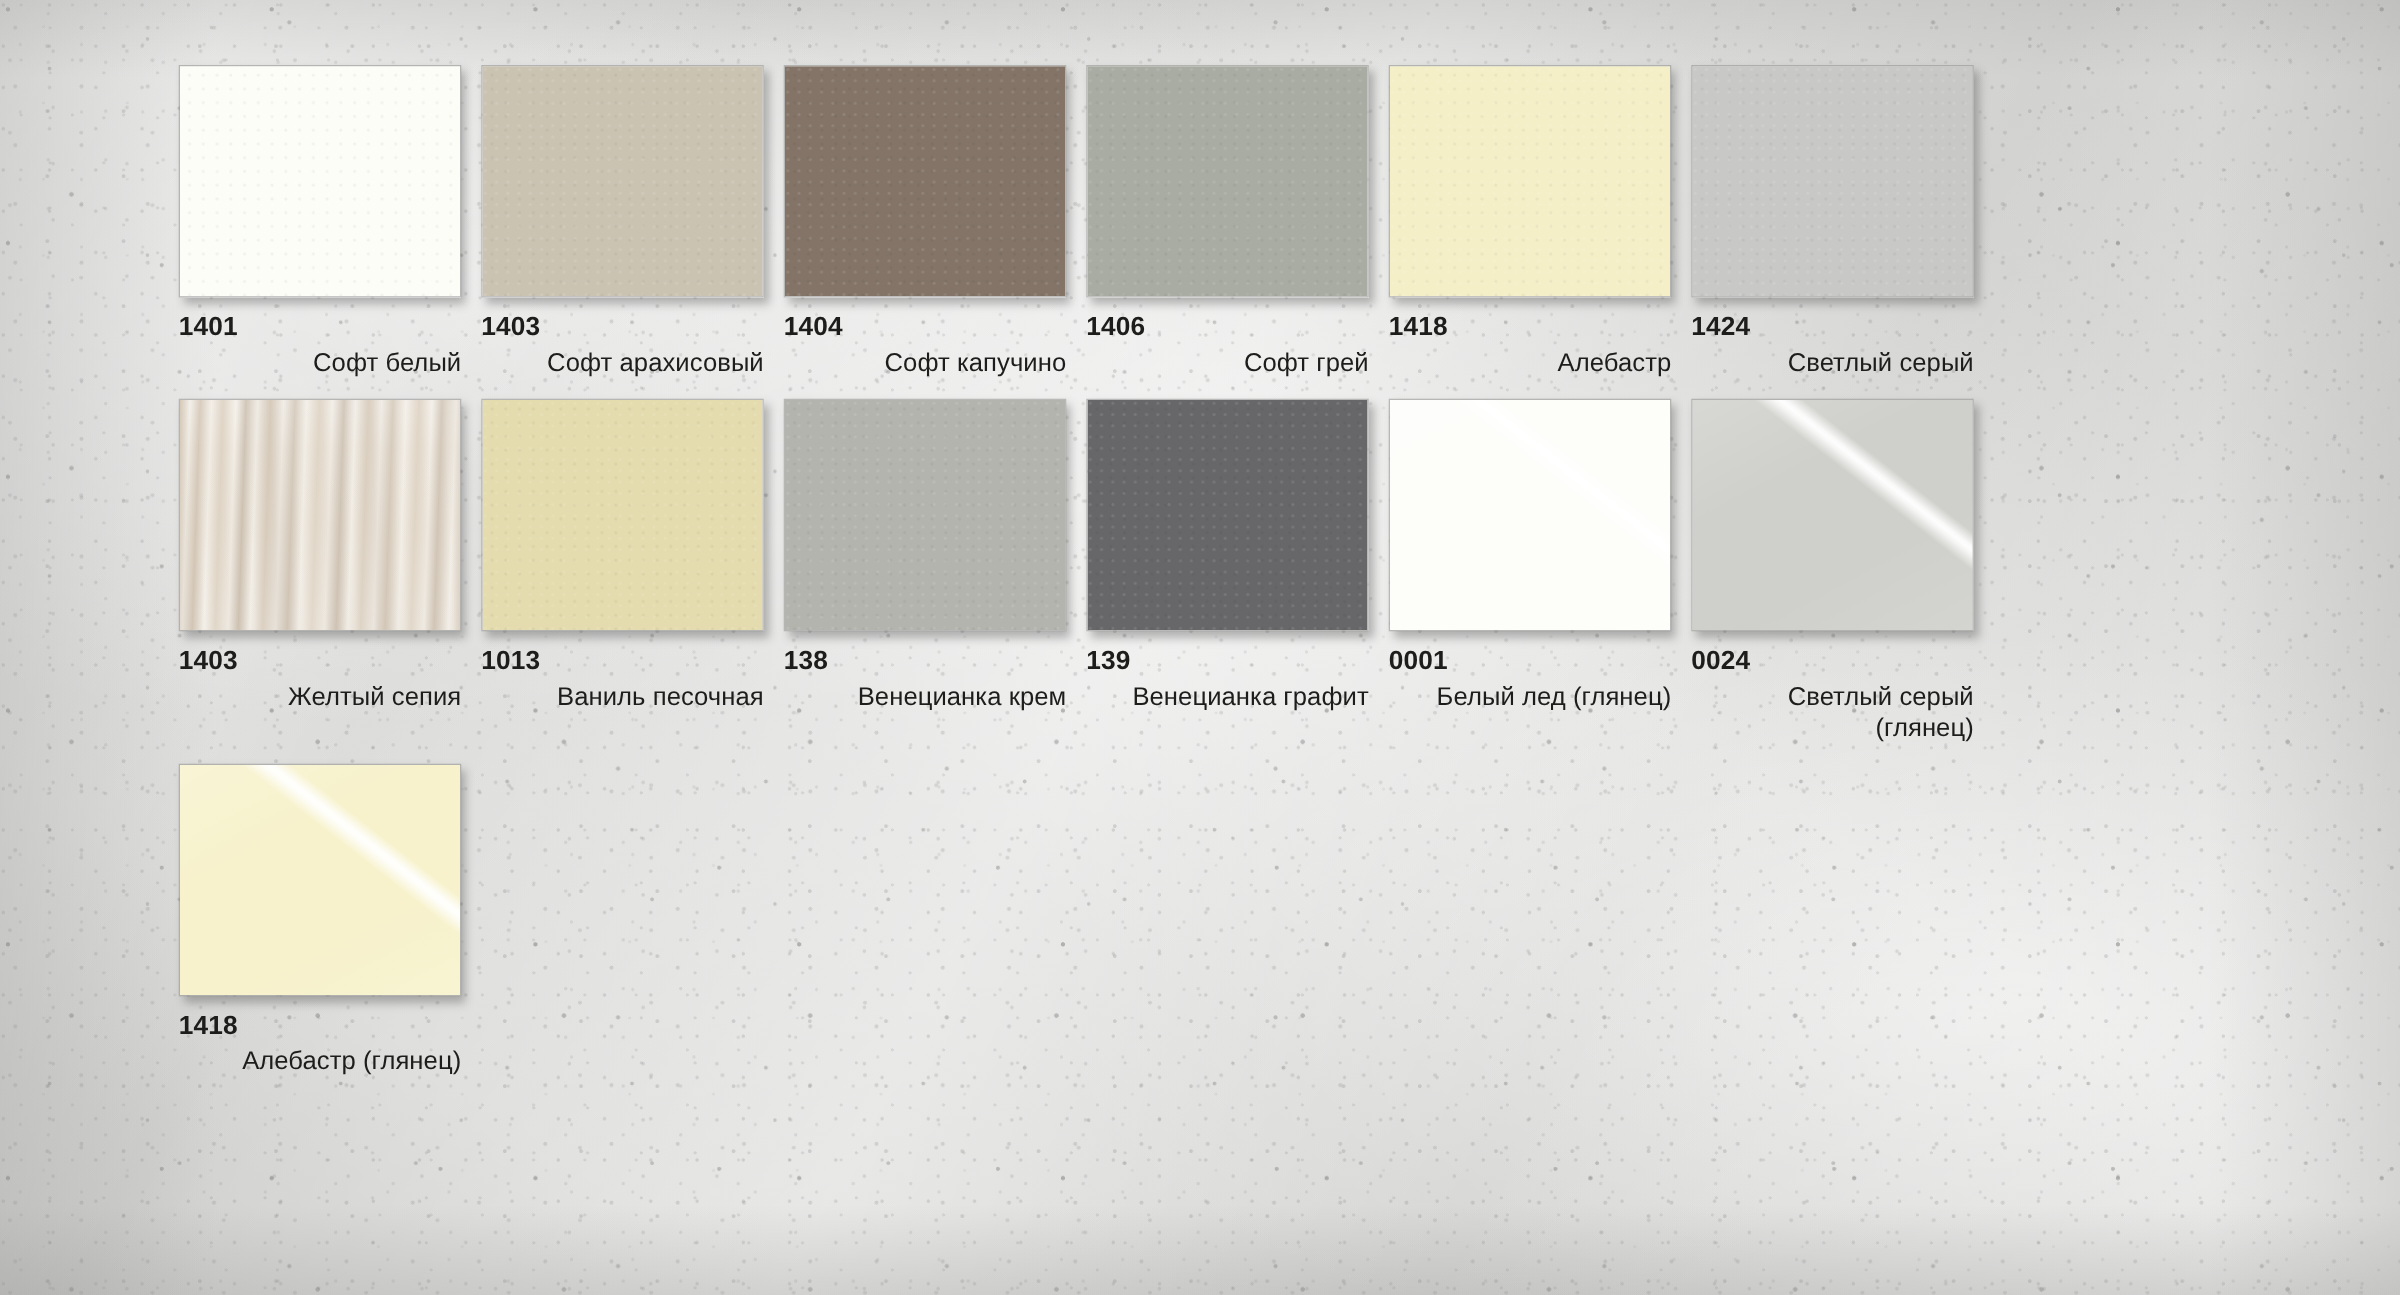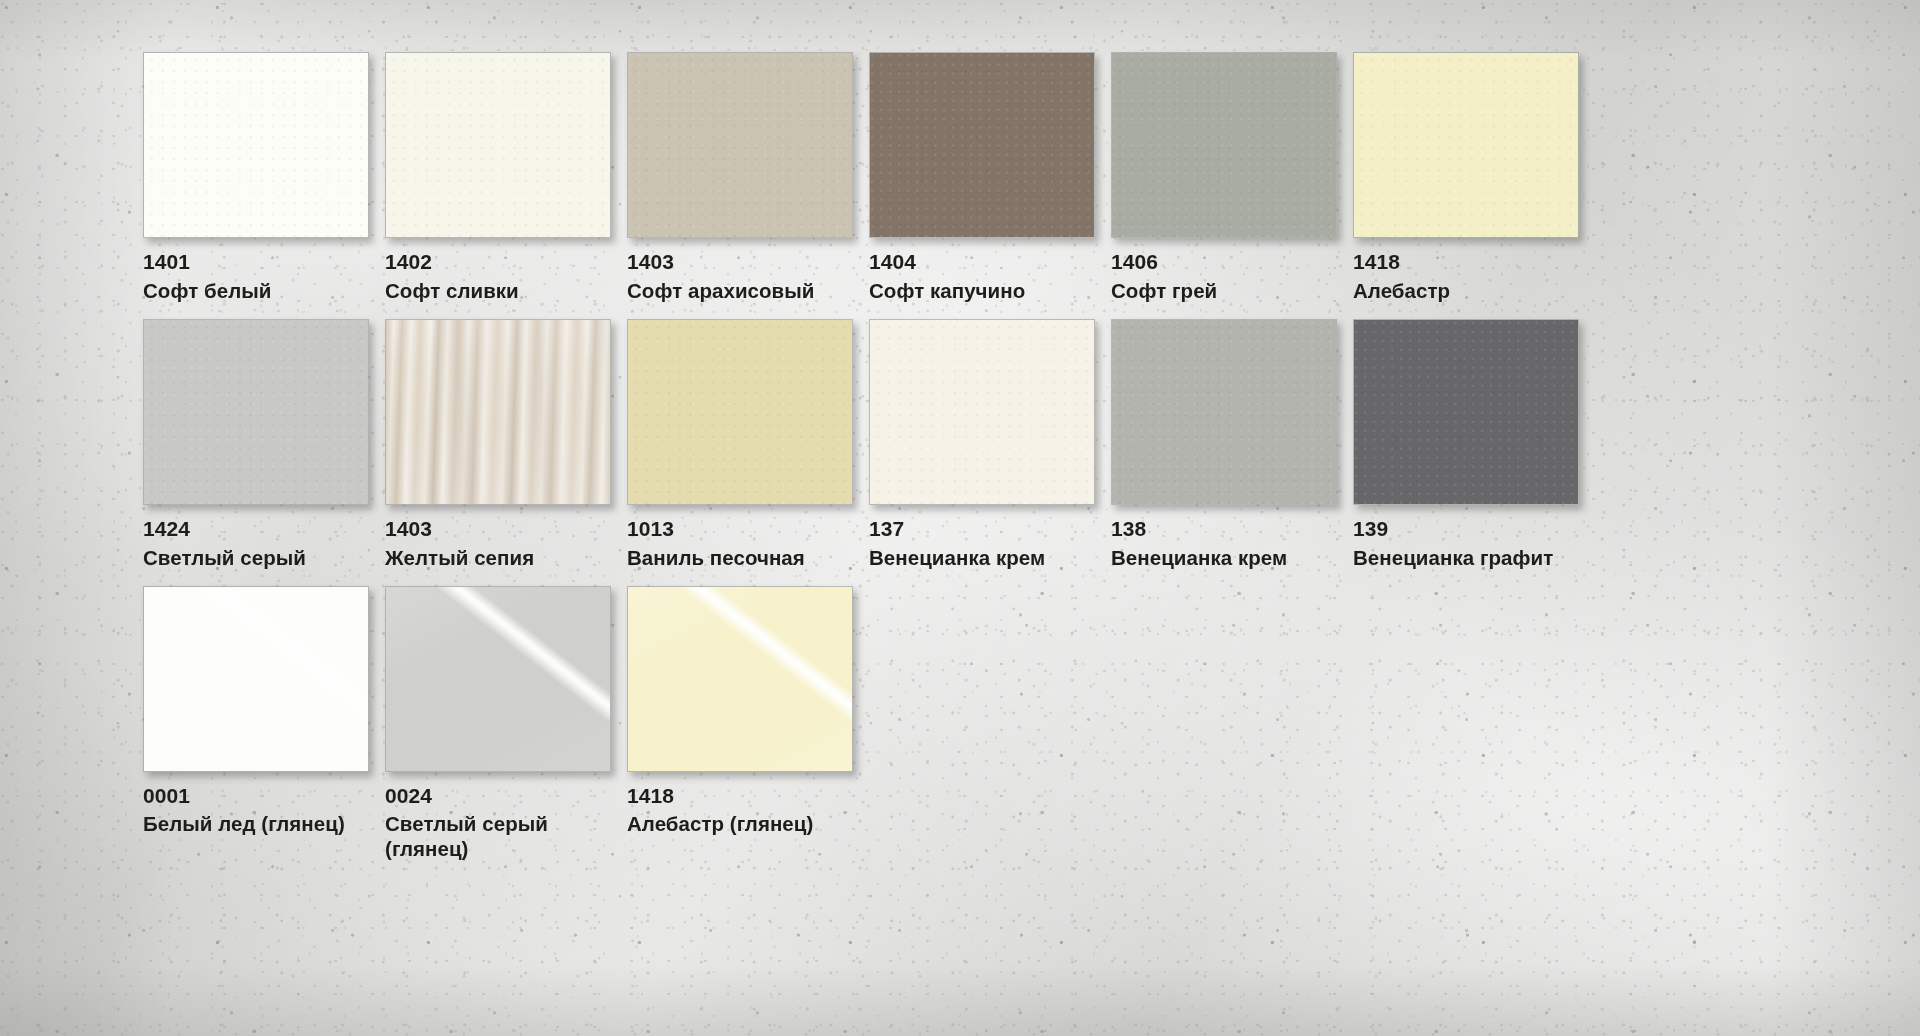--- a/index.html
+++ b/index.html
@@ -197,53 +197,46 @@
     font-size: 21px;
     font-weight: bold;
     color: #1d1d1b;
     line-height: 1.18;
     letter-spacing: 0.1px;
   }
 
   .swatch-name {
     margin-top: 3px;
     font-size: 20.5px;
-    font-weight: bold;
+    font-weight: normal;
     color: #1d1d1b;
     line-height: 1.22;
     letter-spacing: 0.05px;
     white-space: pre-line;
+    text-align: right;
   }
 </style>
 </head>
 <body>
 
 <div id="bg-texture"></div>
 <div id="bg-speckle"></div>
 <div id="bg-vignette"></div>
 
 <div id="swatch-grid">
     <div class="swatch-cell">
       <div class="swatch-chip">
         <div class="chip-surface" style="background-color: rgb(253, 253, 248);"></div>
         <div class="matte-grain"></div>
       </div>
       <div class="swatch-code">1401</div>
       <div class="swatch-name">Софт белый</div>
     </div>
     <div class="swatch-cell">
       <div class="swatch-chip">
-        <div class="chip-surface" style="background-color: rgb(247, 246, 234);"></div>
-        <div class="matte-grain"></div>
-      </div>
-      <div class="swatch-code">1402</div>
-      <div class="swatch-name">Софт сливки</div>
-    </div>
-    <div class="swatch-cell">
-      <div class="swatch-chip">
         <div class="chip-surface" style="background-color: rgb(203, 195, 178);"></div>
         <div class="matte-grain"></div>
       </div>
       <div class="swatch-code">1403</div>
       <div class="swatch-name">Софт арахисовый</div>
     </div>
     <div class="swatch-cell">
       <div class="swatch-chip">
         <div class="chip-surface" style="background-color: rgb(131, 116, 103);"></div>
         <div class="matte-grain"></div>
@@ -283,28 +276,20 @@
       <div class="swatch-code">1403</div>
       <div class="swatch-name">Желтый сепия</div>
     </div>
     <div class="swatch-cell">
       <div class="swatch-chip">
         <div class="chip-surface" style="background-color: rgb(228, 220, 174);"></div>
         <div class="matte-grain"></div>
       </div>
       <div class="swatch-code">1013</div>
       <div class="swatch-name">Ваниль песочная</div>
-    </div>
-    <div class="swatch-cell">
-      <div class="swatch-chip">
-        <div class="chip-surface" style="background-color: rgb(246, 242, 231);"></div>
-        <div class="matte-grain"></div>
-      </div>
-      <div class="swatch-code">137</div>
-      <div class="swatch-name">Венецианка крем</div>
     </div>
     <div class="swatch-cell">
       <div class="swatch-chip">
         <div class="chip-surface" style="background-color: rgb(180, 180, 174);"></div>
         <div class="matte-grain"></div>
       </div>
       <div class="swatch-code">138</div>
       <div class="swatch-name">Венецианка крем</div>
     </div>
     <div class="swatch-cell">

